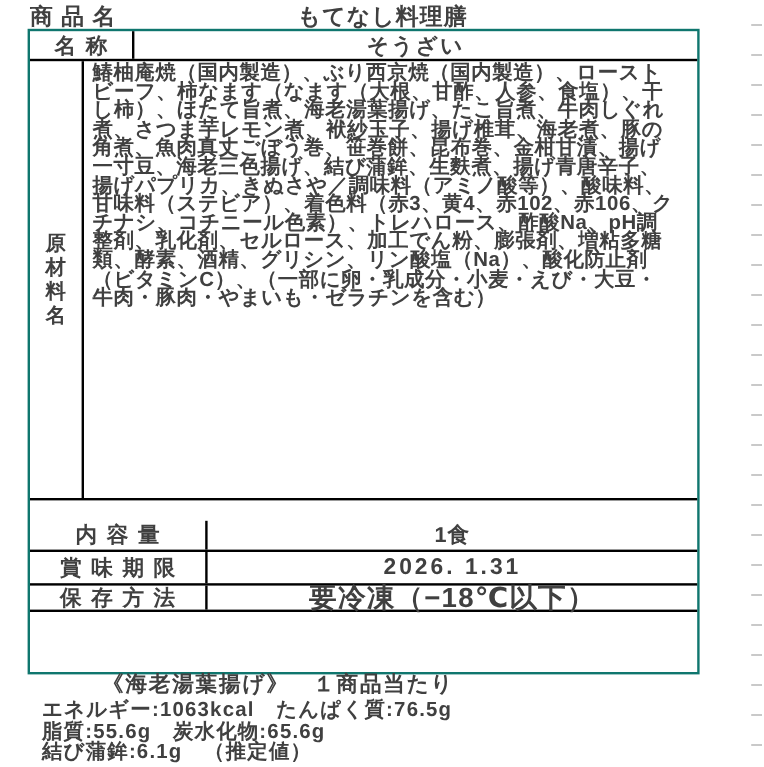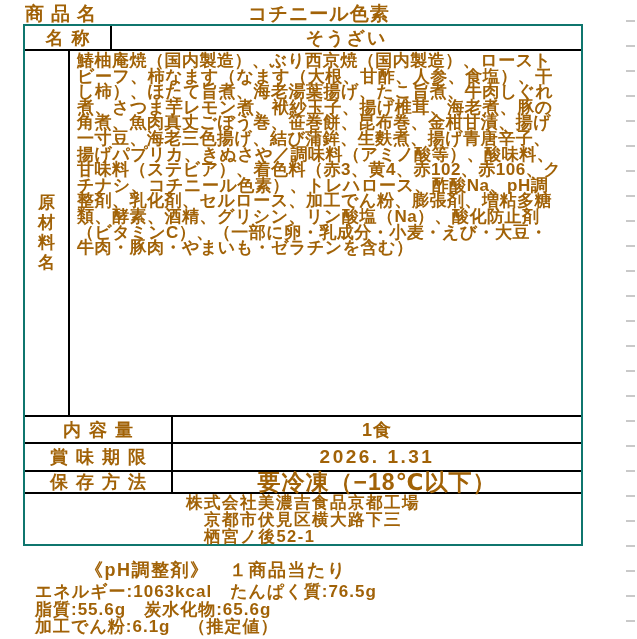--- a/index.html
+++ b/index.html
@@ -5,21 +5,21 @@
   * { margin: 0; padding: 0; box-sizing: border-box; }
   html, body { background: #ffffff; }
   .page {
     position: relative;
     width: 637px;
     height: 639px;
     background: #ffffff;
     overflow: hidden;
     font-family: "Liberation Sans", "DejaVu Sans", sans-serif;
     font-weight: bold;
-    color: #a16207;
+    color: #404040;
   }
 
   
   .edge-ticks {
     position: absolute;
     top: 20px;
     right: 2px;
     width: 9px;
     height: 615px;
     background: repeating-linear-gradient(
@@ -66,21 +66,21 @@
     width: 1.05em; line-height: 1.18;
     word-break: break-all; text-align: center;
   }
   .row-ingredients .cell-value {
     align-items: flex-start; justify-content: flex-start;
     padding: 2px 16px 0 7px;
     font-size: 17px; line-height: 15.6px; letter-spacing: 0.5px;
     word-break: break-all; text-align: left;
   }
 
-  .row-net { height: 27px; }
+  .row-net { height: 43px; align-items: flex-end; }
   .row-date { height: 28px; }
   .row-storage { height: 22px; }
   .row-maker { height: 52px; }
   .row-net .cell-label, .row-date .cell-label,
   .row-storage .cell-label, .row-maker .cell-label {
     width: 148px; font-size: 18px; letter-spacing: 8px; padding-left: 8px;
   }
   .row-net .cell-value { font-size: 18px; letter-spacing: 1px; }
   .row-date .cell-value { font-size: 19px; letter-spacing: 2.5px; }
   .row-storage .cell-value { font-size: 23px; letter-spacing: 1px; }
@@ -103,21 +103,21 @@
 </style>
 </head>
 <body>
 
 <div class="page">
 
   <div class="edge-ticks"></div>
 
   <div class="header-row">
     <span class="header-label">商品名</span>
-    <span class="header-value">コチニール色素</span>
+    <span class="header-value">もてなし料理膳</span>
   </div>
 
   <div class="spec-table">
 
     <div class="row row-name">
       <div class="cell-label">名称</div>
       <div class="cell-value">そうざい</div>
     </div>
 
     <div class="row row-ingredients">
@@ -136,29 +136,24 @@
       <div class="cell-label">賞味期限</div>
       <div class="cell-value">2026. 1.31</div>
     </div>
 
     <div class="row row-storage">
       <div class="cell-label">保存方法</div>
       <div class="cell-value">要冷凍（−18℃以下）</div>
     </div>
 
     <div class="row row-maker">
-      <div class="cell-value">
-        <div class="maker-company">株式会社美濃吉食品京都工場</div>
-        <div class="maker-address">京都市伏見区横大路下三
-栖宮ノ後52-1</div>
-      </div>
     </div>
 
   </div>
 
   <div class="nutrition">
-    <div class="nutrition-title">《pH調整剤》　１商品当たり</div>
+    <div class="nutrition-title">《海老湯葉揚げ》　１商品当たり</div>
     <div class="nutrition-lines">エネルギー:1063kcal　たんぱく質:76.5g
 脂質:55.6g　炭水化物:65.6g
-加工でん粉:6.1g　（推定値）</div>
+結び蒲鉾:6.1g　（推定値）</div>
   </div>
 
 </div>
 
 </body></html>

